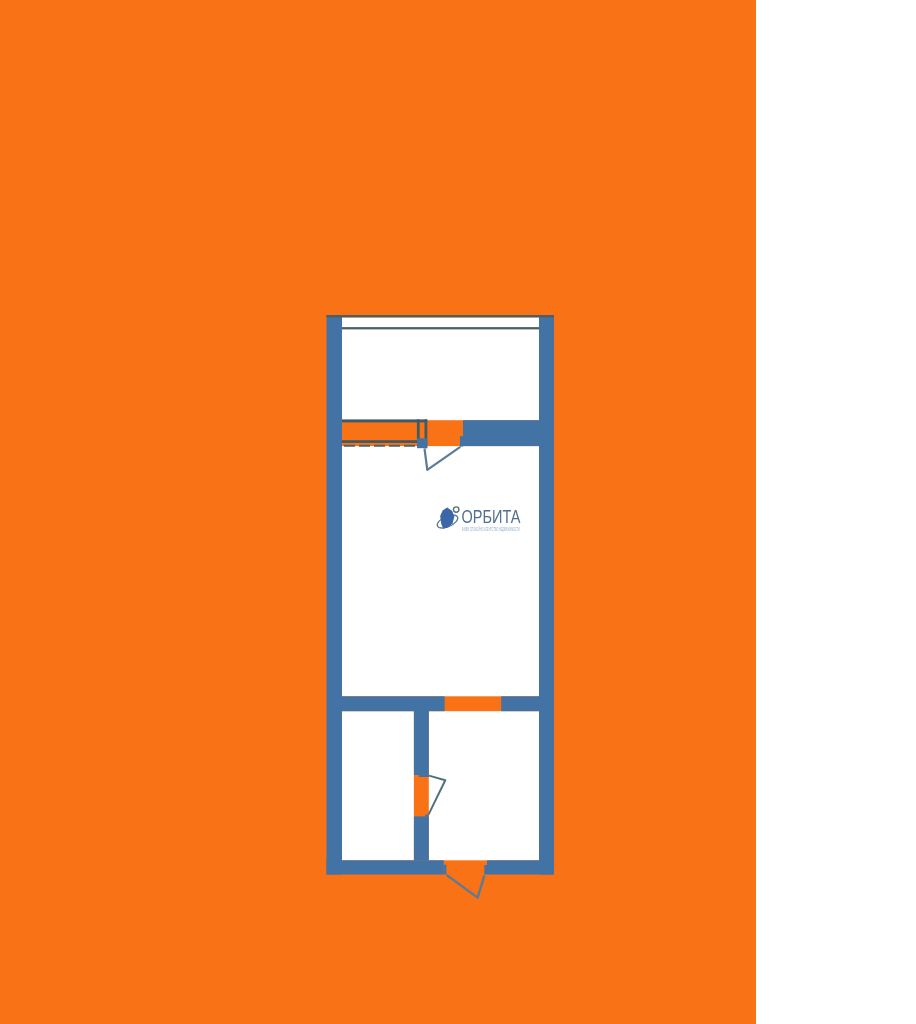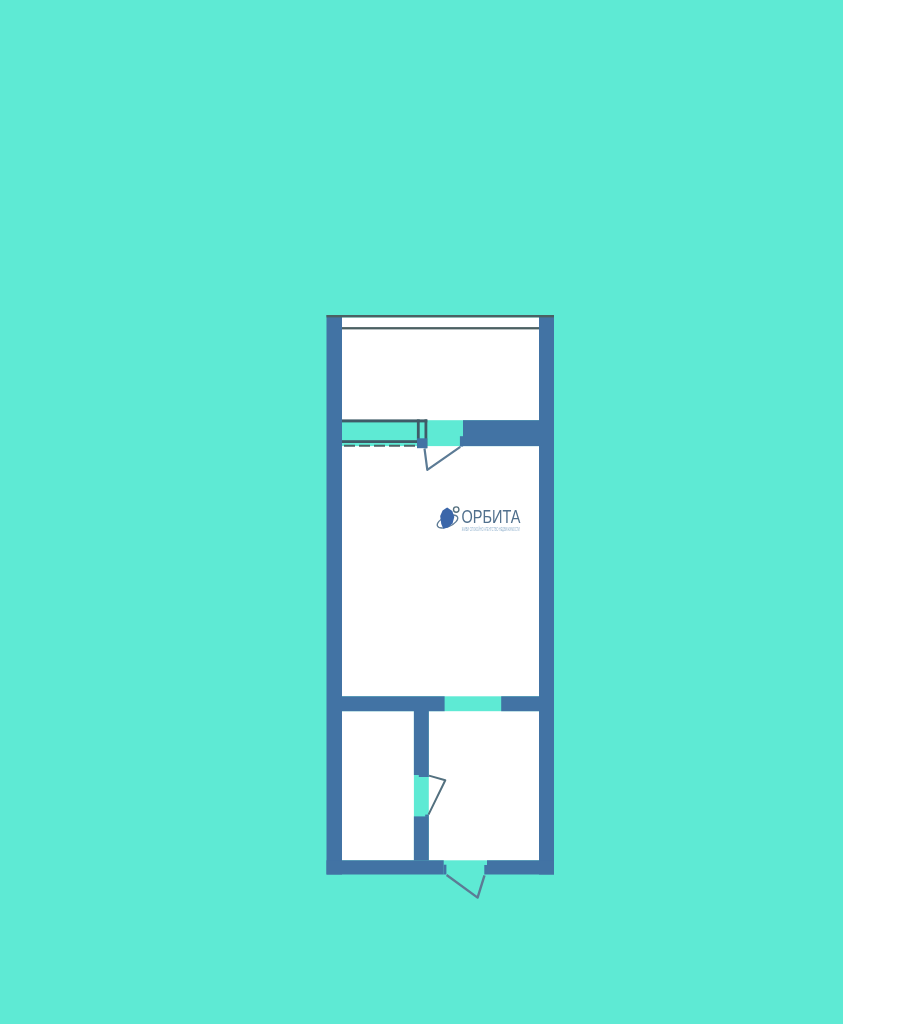--- a/index.html
+++ b/index.html
@@ -1,16 +1,16 @@
 <!DOCTYPE html>
 <html><head>
 <meta charset="utf-8">
 <style>
   html,body{margin:0;padding:0;background:#ffffff;}
-  .page{position:relative;width:843px;height:1024px;background:#5eead4;overflow:hidden;
+  .page{position:relative;width:756px;height:1024px;background:#f97316;overflow:hidden;
         font-family:"Liberation Sans", sans-serif;}
   svg{position:absolute;left:0;top:0;}
 </style>
 </head>
 <body>
 
 <div class="page">
 <svg width="916" height="1024" viewBox="0 0 916 1024" xmlns="http://www.w3.org/2000/svg">
 
   <rect x="342" y="317.4" width="197" height="102.8" fill="#ffffff"></rect>

